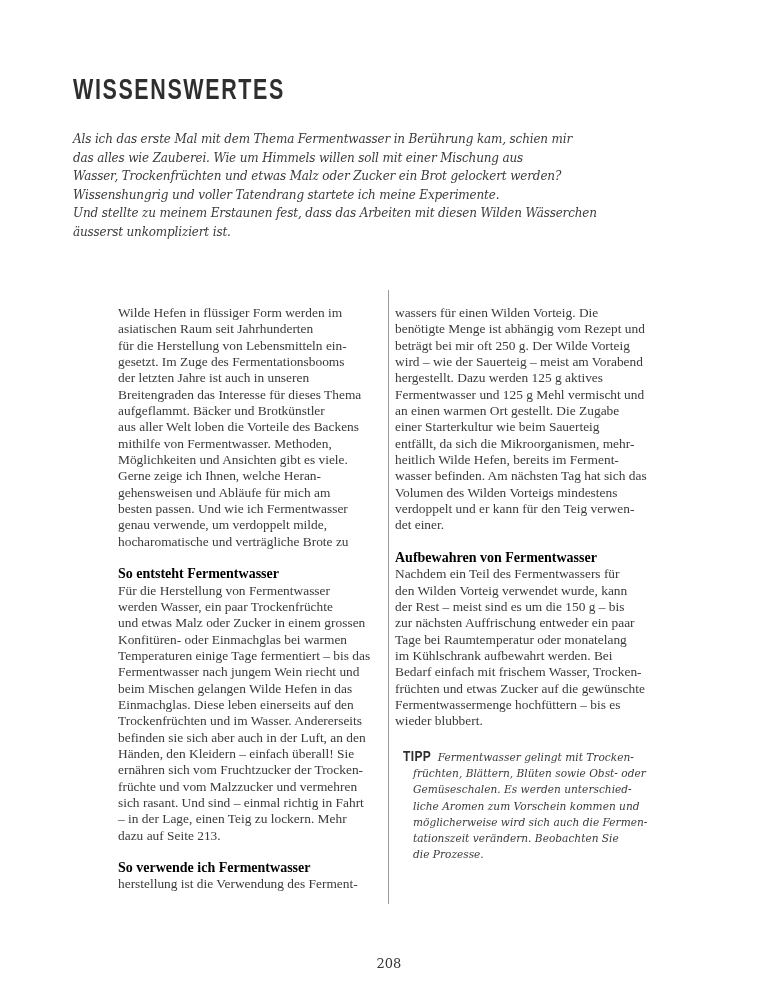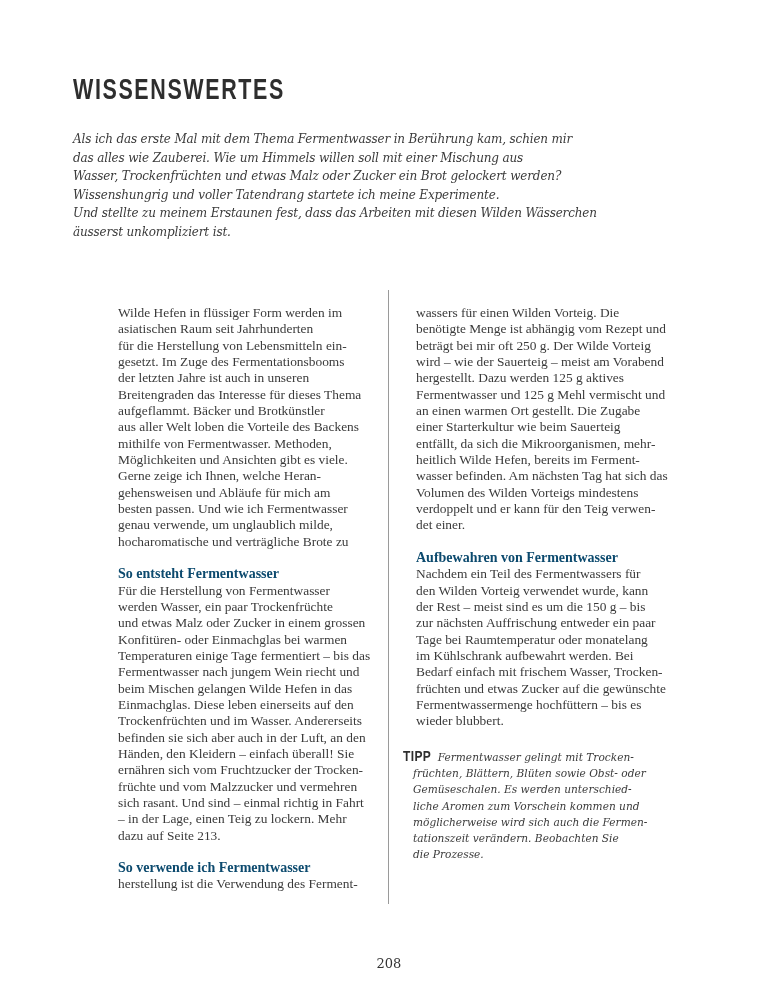--- a/index.html
+++ b/index.html
@@ -51,34 +51,34 @@
       font-size: 13.4px;
       line-height: 16.35px;
       color: #3a3a3a;
       margin-top: 11px;
     }
     .col-left {
       left: 118px;
       width: 265px;
     }
     .col-right {
-      left: 416px;
+      left: 395px;
       width: 270px;
     }
     .col p {
       margin: 0;
     }
     .col .gap {
       height: 16px;
     }
     .section-heading {
       font-family: "Liberation Serif", serif;
       font-weight: bold;
       font-size: 14px;
-      color: #0c4a6e;
+      color: #000000;
       display: block;
       white-space: nowrap;
     }
     .divider {
       position: absolute;
       left: 388px;
       top: 290px;
       width: 1px;
       height: 614px;
       background: #9a9a9a;
@@ -146,21 +146,21 @@
     <span class="ln">gesetzt. Im Zuge des Fermentationsbooms</span>
     <span class="ln">der letzten Jahre ist auch in unseren</span>
     <span class="ln">Breitengraden das Interesse für dieses Thema</span>
     <span class="ln">aufgeflammt. Bäcker und Brotkünstler</span>
     <span class="ln">aus aller Welt loben die Vorteile des Backens</span>
     <span class="ln">mithilfe von Fermentwasser. Methoden,</span>
     <span class="ln">Möglichkeiten und Ansichten gibt es viele.</span>
     <span class="ln">Gerne zeige ich Ihnen, welche Heran-</span>
     <span class="ln">gehensweisen und Abläufe für mich am</span>
     <span class="ln">besten passen. Und wie ich Fermentwasser</span>
-    <span class="ln">genau verwende, um unglaublich milde,</span>
+    <span class="ln">genau verwende, um verdoppelt milde,</span>
     <span class="ln">hocharomatische und verträgliche Brote zu</span>
   </p>
   <div class="gap"></div>
   <p>
     <span class="section-heading">So entsteht Fermentwasser</span>
     <span class="ln">Für die Herstellung von Fermentwasser</span>
     <span class="ln">werden Wasser, ein paar Trockenfrüchte</span>
     <span class="ln">und etwas Malz oder Zucker in einem grossen</span>
     <span class="ln">Konfitüren- oder Einmachglas bei warmen</span>
     <span class="ln">Temperaturen einige Tage fermentiert – bis das</span>

